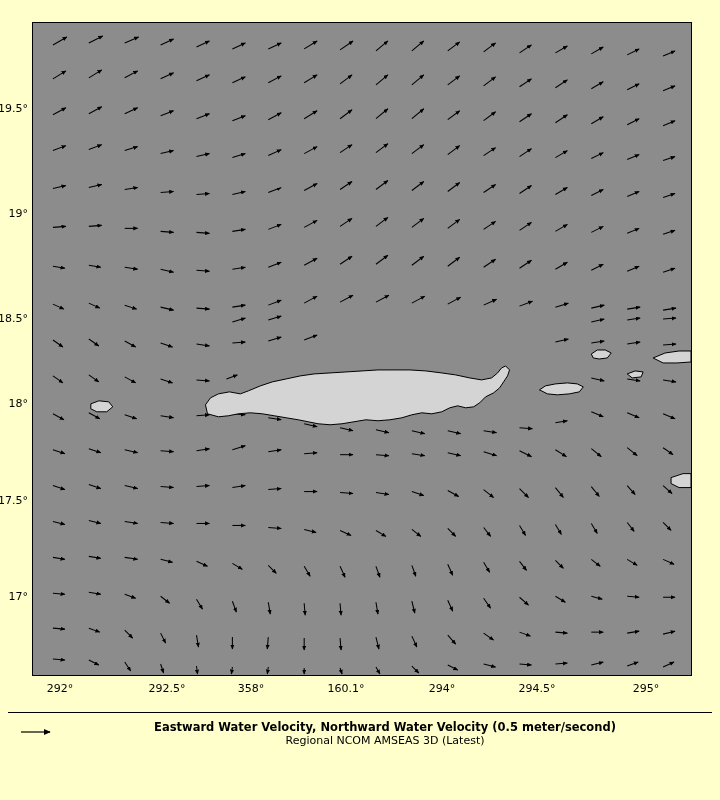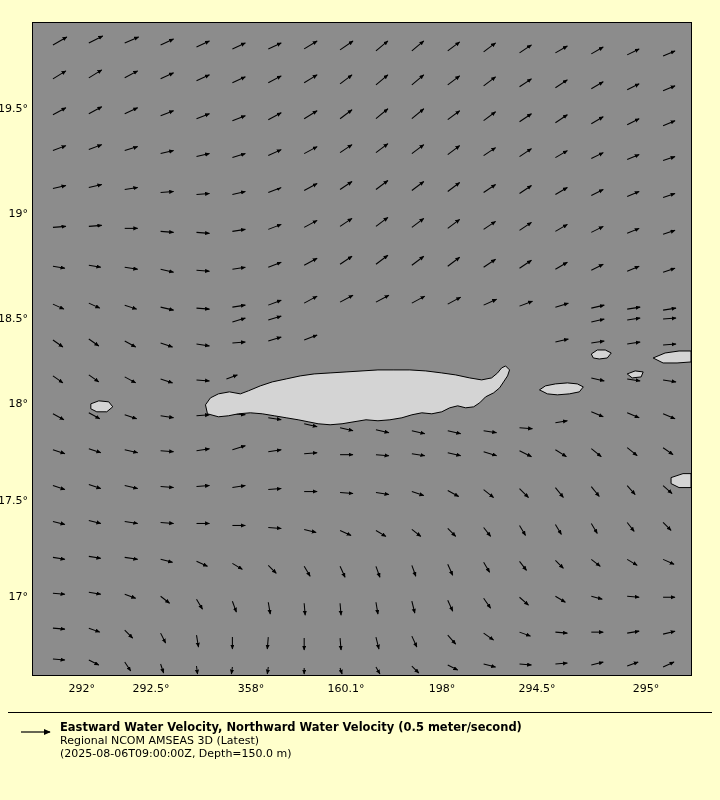--- a/index.html
+++ b/index.html
@@ -87,20 +87,21 @@
     left: 12px;
     top: 6px;
     width: 36px;
     height: 12px;
   }
   .caption-text {
     position: absolute;
     left: 52px;
     top: 0;
     width: 650px;
+    text-align: center;
   }
   .cap-title {
     font-size: 11.5px;
     font-weight: bold;
     color: #000;
     line-height: 14px;
     white-space: nowrap;
   }
   .cap-line {
     font-size: 11px;
@@ -494,40 +495,39 @@
   <div class="ytick-holder">
     <div class="ylabel" style="left:-28px; top:108px;">19.5°</div>
     <div class="ylabel" style="left:-28px; top:213px;">19°</div>
     <div class="ylabel" style="left:-28px; top:318px;">18.5°</div>
     <div class="ylabel" style="left:-28px; top:403px;">18°</div>
     <div class="ylabel" style="left:-28px; top:500px;">17.5°</div>
     <div class="ylabel" style="left:-28px; top:596px;">17°</div>
   </div>
 
   <div class="xtick-holder">
-    <div class="xlabel" style="left:25px; top:682px;text-align:right;">292°</div>
-    <div class="xlabel" style="left:116px; top:682px;">292.5°</div>
+    <div class="xlabel" style="left:25px; top:682px;">292°</div>
+    <div class="xlabel" style="left:132px; top:682px;">292.5°</div>
     <div class="xlabel" style="left:216px; top:682px;">358°</div>
     <div class="xlabel" style="left:311px; top:682px;">160.1°</div>
-    <div class="xlabel" style="left:407px; top:682px;">198°</div>
+    <div class="xlabel" style="left:407px; top:682px;">294°</div>
     <div class="xlabel" style="left:502px; top:682px;">294.5°</div>
     <div class="xlabel" style="left:611px; top:682px;">295°</div>
   </div>
 
   <div class="caption-sep"></div>
 
   <div class="caption">
     <svg class="caption-arrow" viewBox="0 0 36 12">
       <defs>
         <marker id="ah2" markerWidth="6" markerHeight="6" refX="5" refY="2.4" orient="auto">
           <path d="M0,0 L5.6,2.4 L0,4.8 z" fill="#000"></path>
         </marker>
       </defs>
       <line x1="1" y1="6" x2="30" y2="6" stroke="#000" stroke-width="1.2" marker-end="url(#ah2)"></line>
     </svg>
     <div class="caption-text">
       <div class="cap-title">Eastward Water Velocity, Northward Water Velocity (0.5 meter/second)</div>
       <div class="cap-line">Regional NCOM AMSEAS 3D (Latest)</div>
-      <div class="cap-line">(2025-08-06T09:00:00Z, Depth=150.0 m)</div>
     </div>
   </div>
 
 </div>
 
 </body></html>

